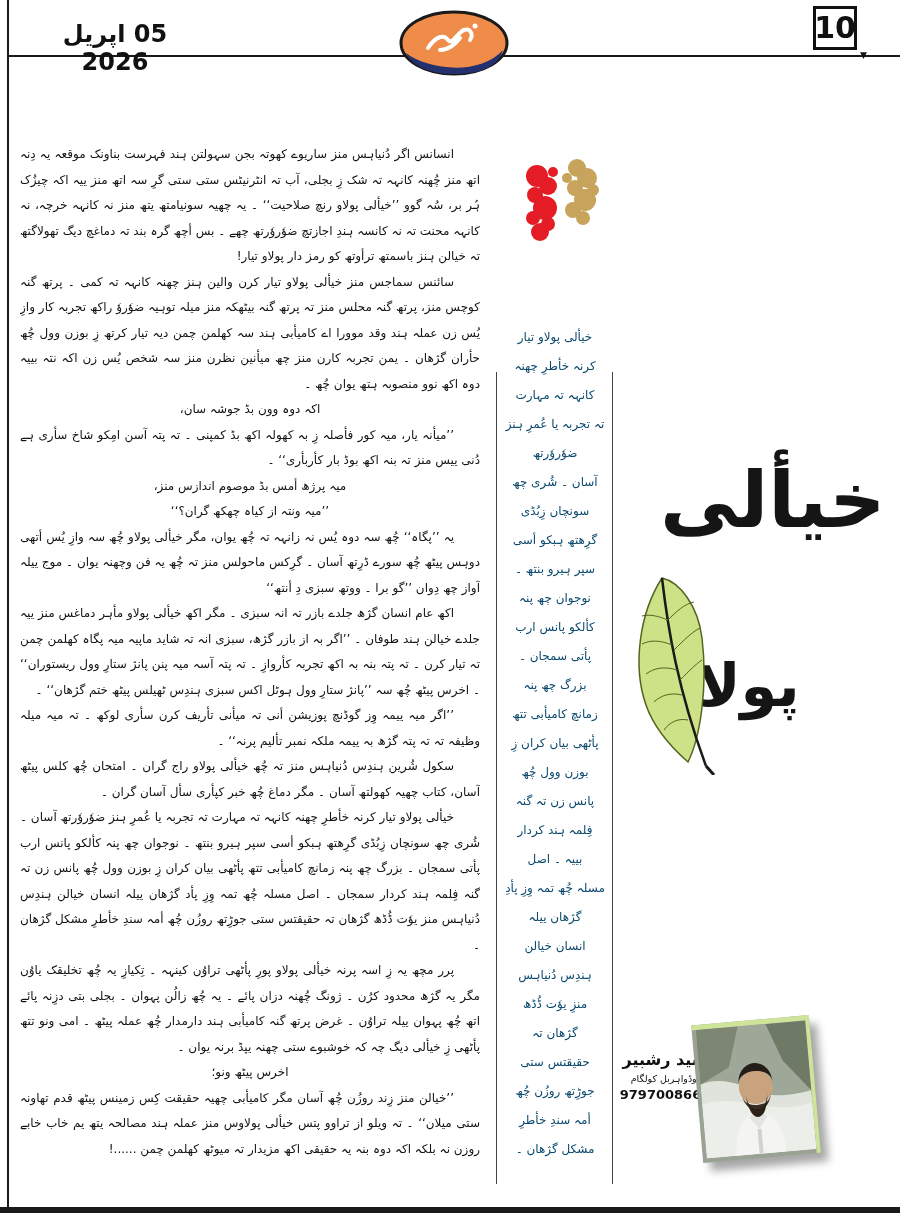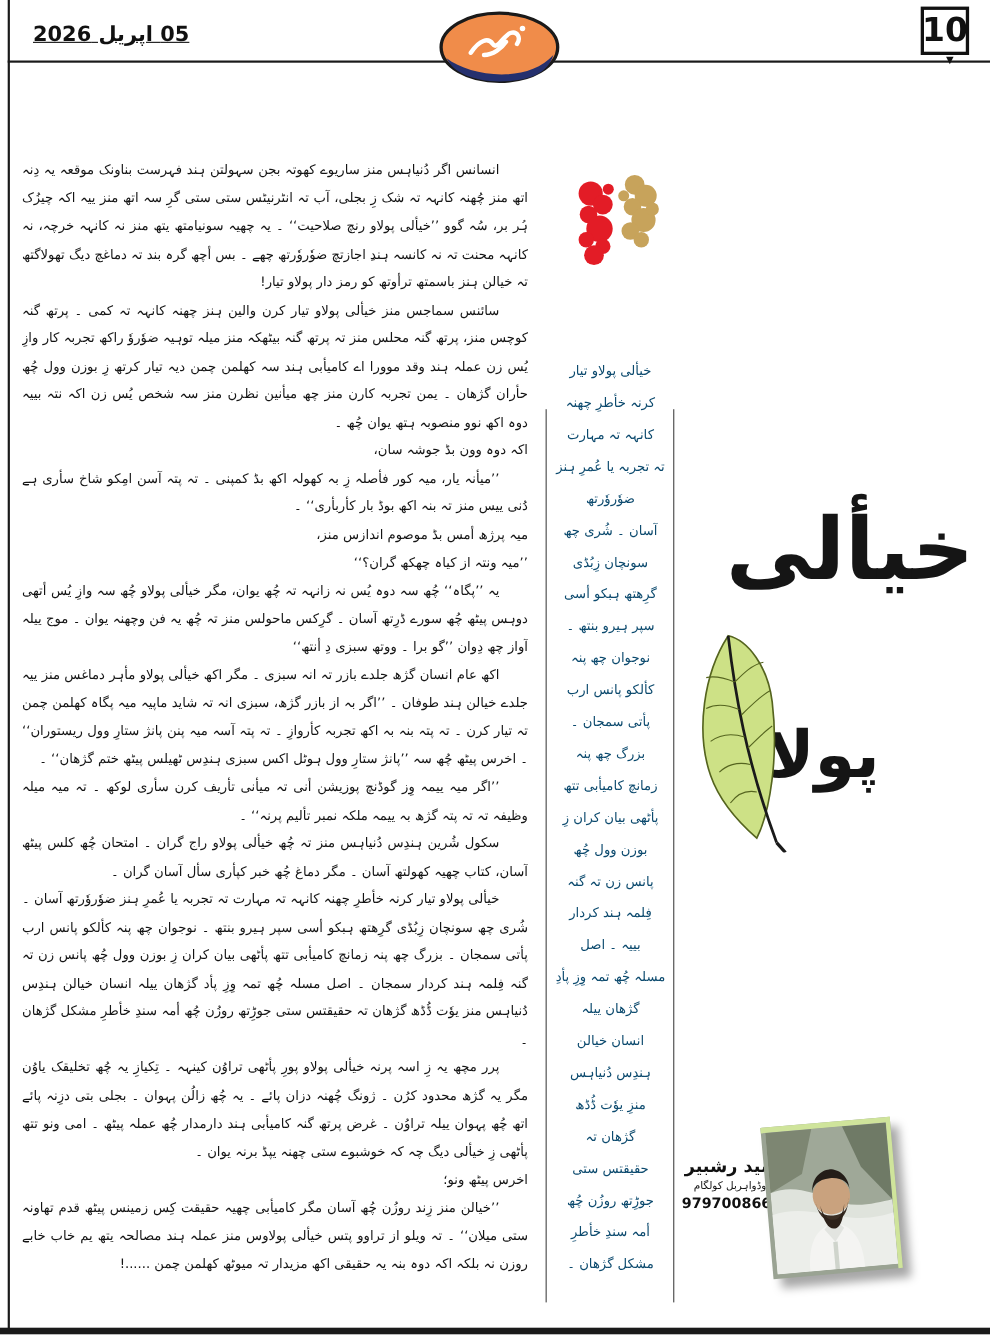--- a/index.html
+++ b/index.html
@@ -5,33 +5,33 @@
   html,body{margin:0;padding:0;background:#ffffff;}
   #page{
     position:relative;width:900px;height:1221px;background:#ffffff;
     font-family:"DejaVu Sans",sans-serif;color:#111;overflow:hidden;direction:rtl;
   }
   
   .left-border{position:absolute;left:7px;top:0;width:2px;height:1208px;background:#1a1a1a;}
   .header-rule{position:absolute;left:7px;right:0;top:55px;height:2px;background:#1a1a1a;}
   .bottom-rule{position:absolute;left:0;right:0;top:1207px;height:6px;background:#1a1a1a;}
   
-  .date{position:absolute;left:30px;top:20px;width:170px;direction:rtl;text-align:left;
-    font-size:19px;font-weight:bold;letter-spacing:0.5px;text-decoration:underline;}
+  .date{position:absolute;left:30px;top:20px;width:170px;direction:rtl;text-align:center;
+    font-size:24px;font-weight:bold;letter-spacing:0.5px;}
   .logo-wrap{position:absolute;left:398px;top:8px;width:112px;height:72px;}
-  .page-no-box{position:absolute;left:837px;top:6px;width:44px;height:44px;border:3px solid #111;
+  .page-no-box{position:absolute;left:813px;top:6px;width:44px;height:44px;border:3px solid #111;
     box-sizing:border-box;display:flex;align-items:center;justify-content:center;background:#fff;}
   .page-no-box span{font-size:30px;font-weight:bold;line-height:1;}
   .page-no-caret{position:absolute;left:860px;top:50px;font-size:9px;color:#111;}
   
   .article{position:absolute;right:420px;left:22px;top:142px;width:460px;height:1066px;
     overflow:hidden;direction:rtl;text-align:justify;font-size:12px;line-height:25.5px;color:#141414;}
   .article .para{margin:0;}
   .article .indent{text-indent:26px;}
-  .article .center{text-align:right;text-indent:0;}
+  .article .center{text-align:center;text-indent:0;}
   
   .pq-rule-r{position:absolute;left:612px;top:372px;width:1px;height:812px;background:#444;}
   .pq-rule-l{position:absolute;left:496px;top:372px;width:1px;height:812px;background:#444;}
   .blobs{position:absolute;left:515px;top:158px;width:96px;height:100px;}
   .pq-list{position:absolute;left:499px;top:323px;width:112px;direction:rtl;text-align:center;}
   .pq-item{font-size:12px;line-height:29px;white-space:nowrap;overflow:hidden;color:#0c4a6e;}
   
   .big-title{position:absolute;left:660px;top:408px;width:230px;text-align:left;direction:rtl;
     font-weight:bold;color:#151515;}
   .big-title .t1{font-size:78px;line-height:185px;}

